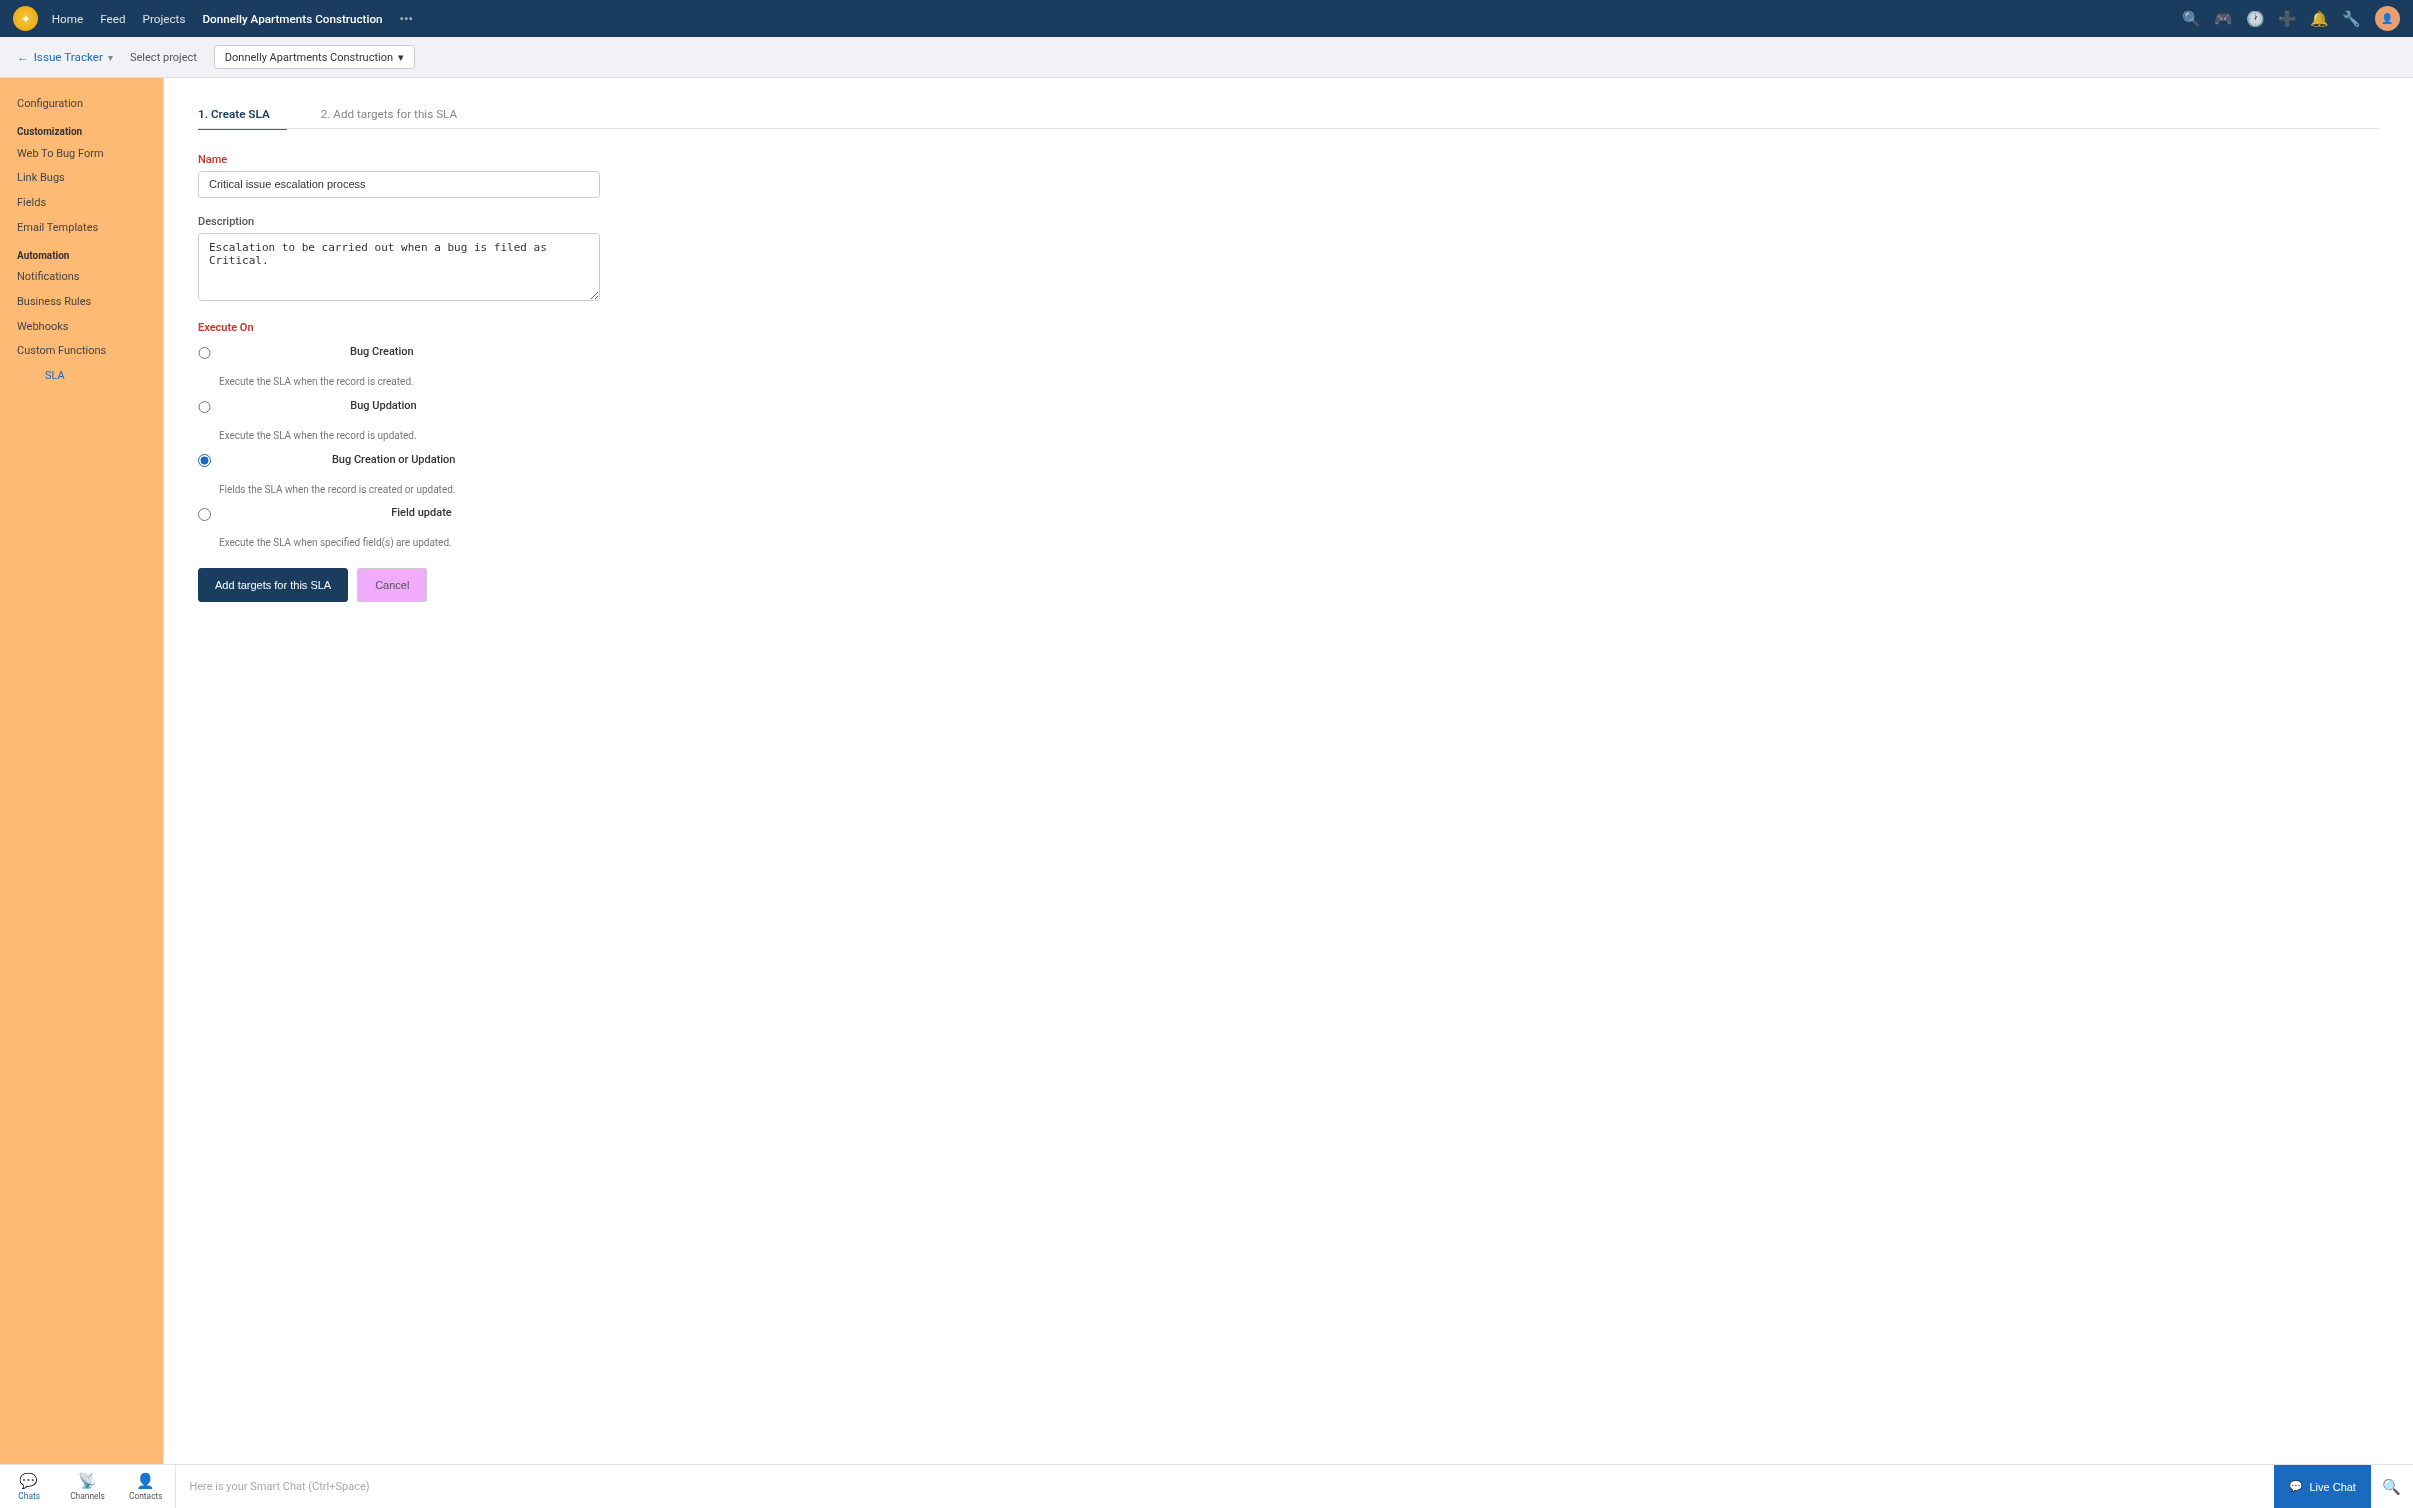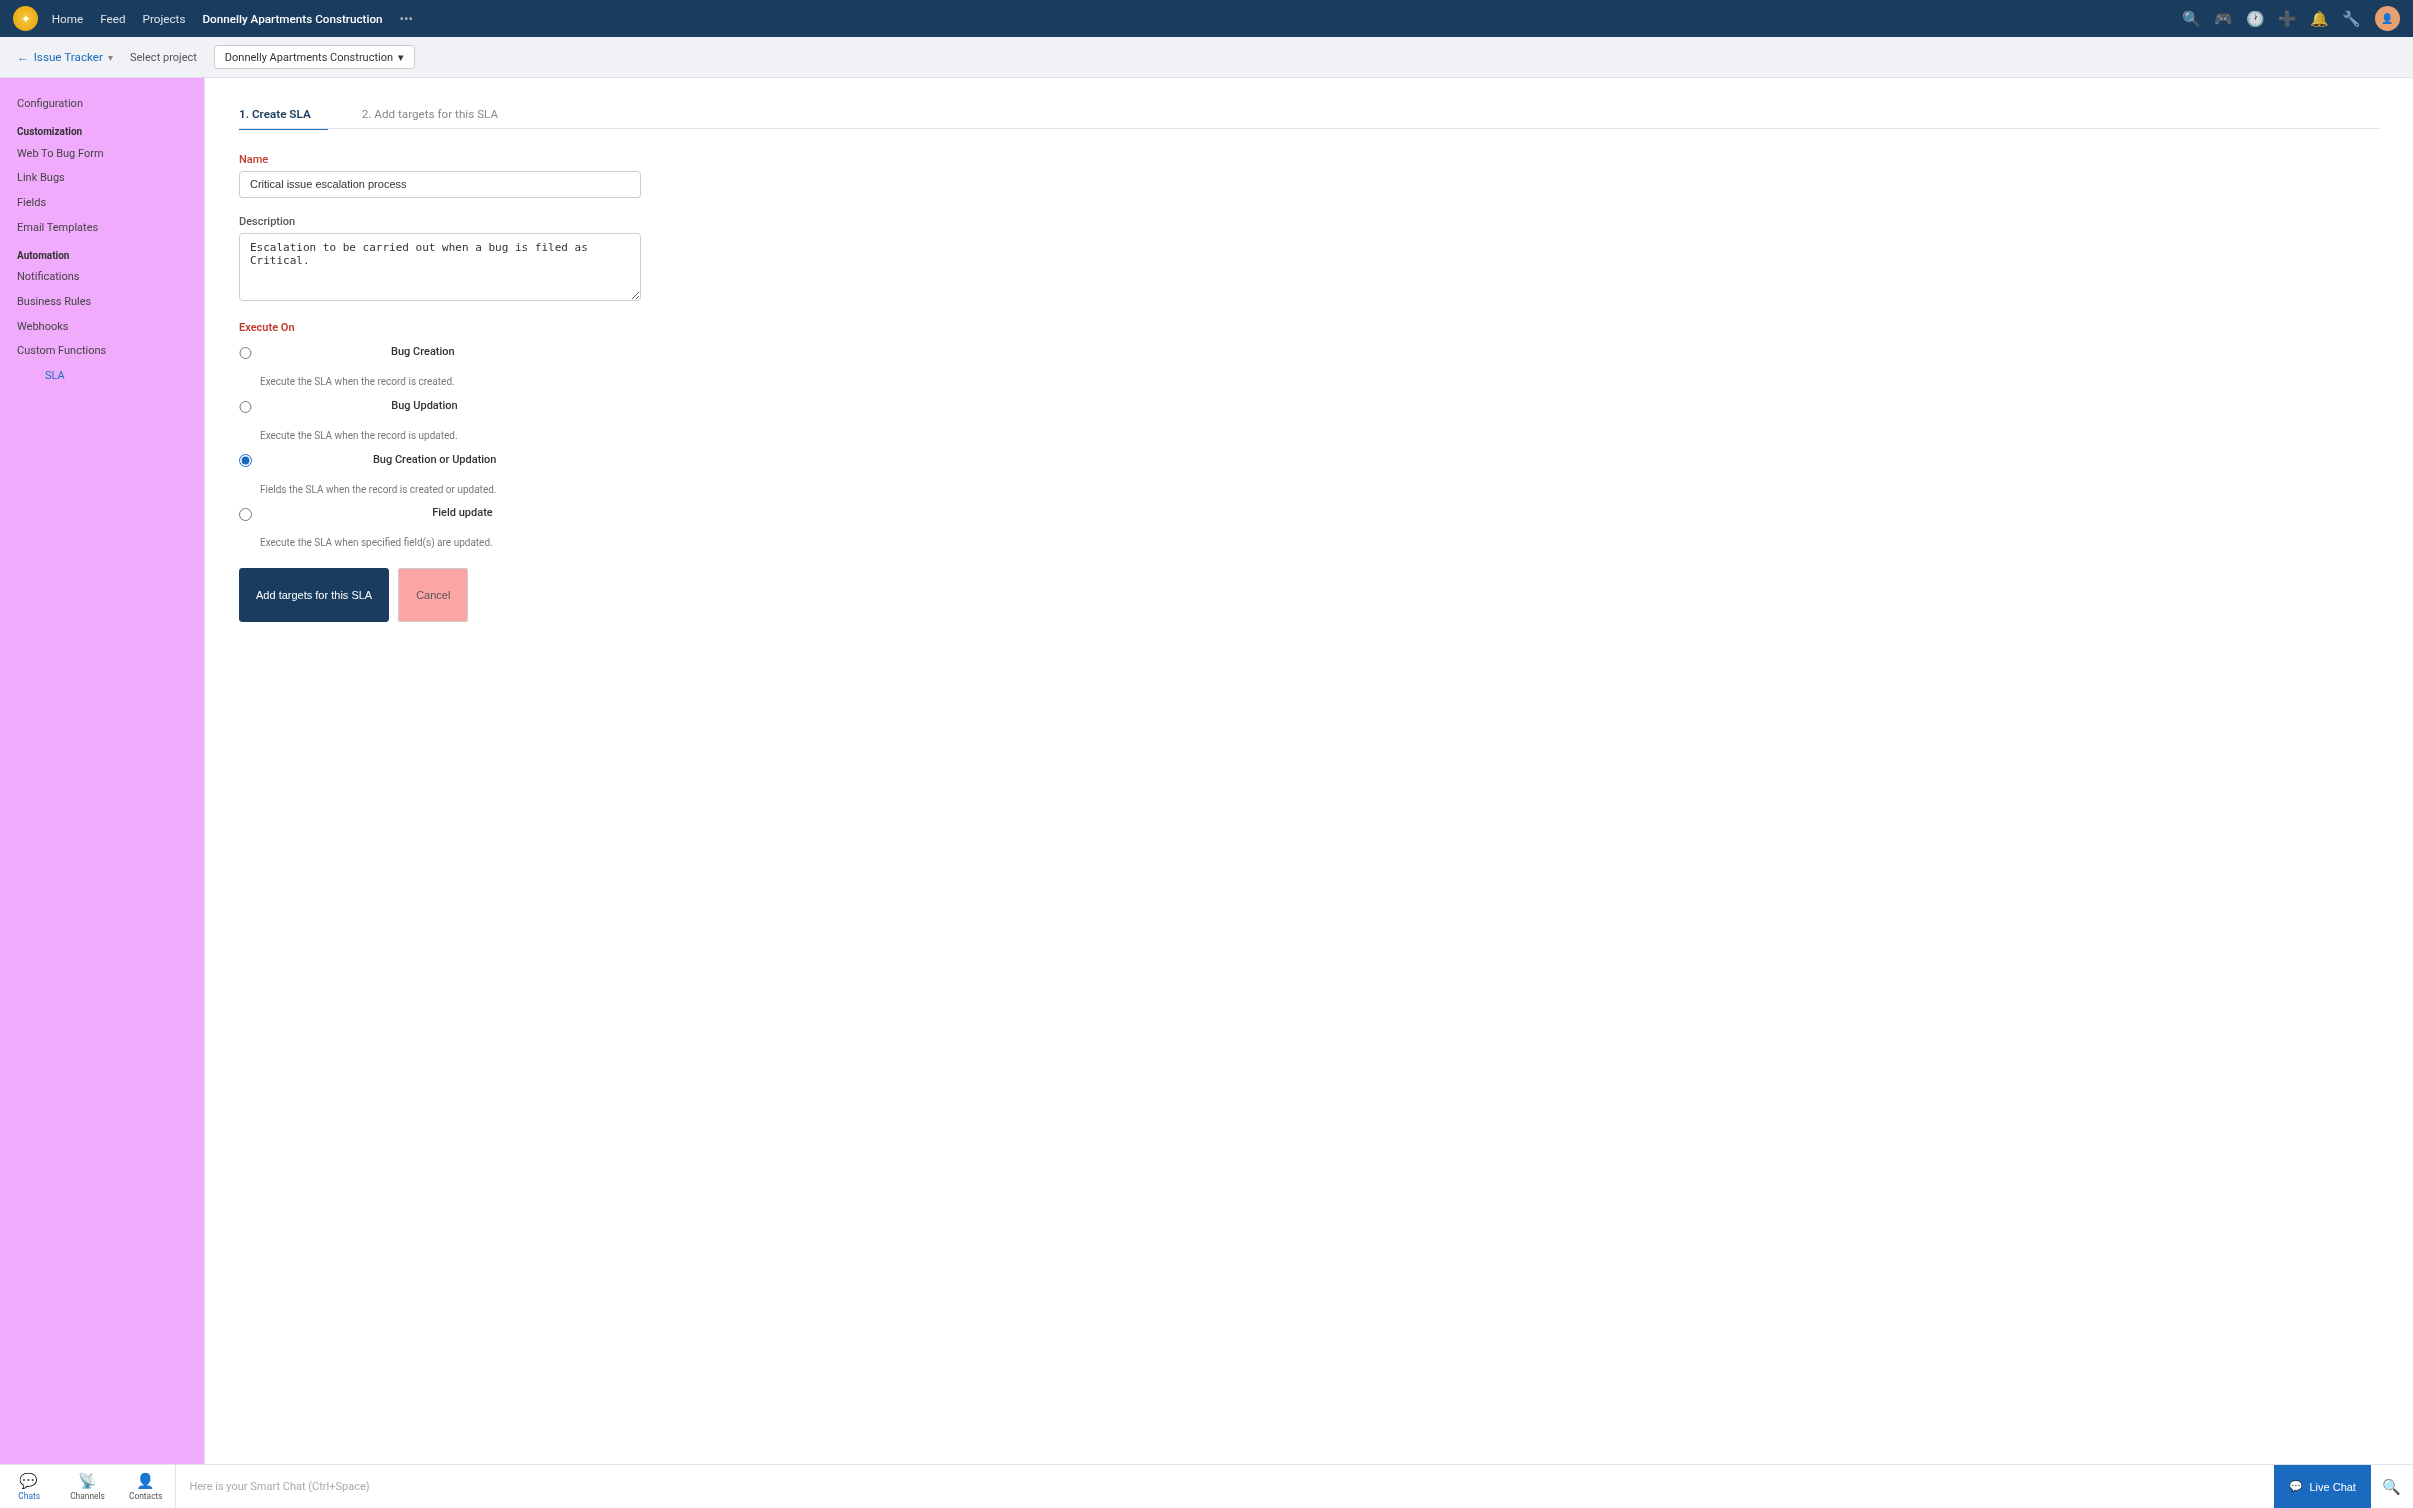--- a/index.html
+++ b/index.html
@@ -85,22 +85,22 @@
 
     
     .main-layout {
       display: flex;
       flex: 1;
       overflow: hidden;
     }
 
     
     .sidebar {
-      width: 205px;
-      background: #f0abfc;
+      width: 164px;
+      background: #fdba74;
       border-right: 0.8px solid #e0e3e8;
       overflow-y: auto;
       flex-shrink: 0;
       padding: 13.4px 0;
     }
     .sidebar-item {
       padding: 5.9px 17px;
       font-size: 11px;
       color: #444;
       cursor: pointer;
@@ -211,25 +211,25 @@
       background: #1a3c5e;
       color: white;
       border: none;
       border-radius: 3.4px;
       padding: 8.4px 17px;
       font-size: 11px;
       font-weight: 500;
       cursor: pointer;
     }
     .btn-secondary {
-      background: #fca5a5;
+      background: #f0abfc;
       color: #555;
       border: 0.8px solid #ccc;
       border-radius: 2px;
-      padding: 20px 17px;
+      padding: 10px 17px;
       font-size: 11px;
       cursor: pointer;
     }
 
     
     .bottom-bar {
       background: white;
       border-top: 0.8px solid #e0e3e8;
       height: 44px;
       display: flex;

